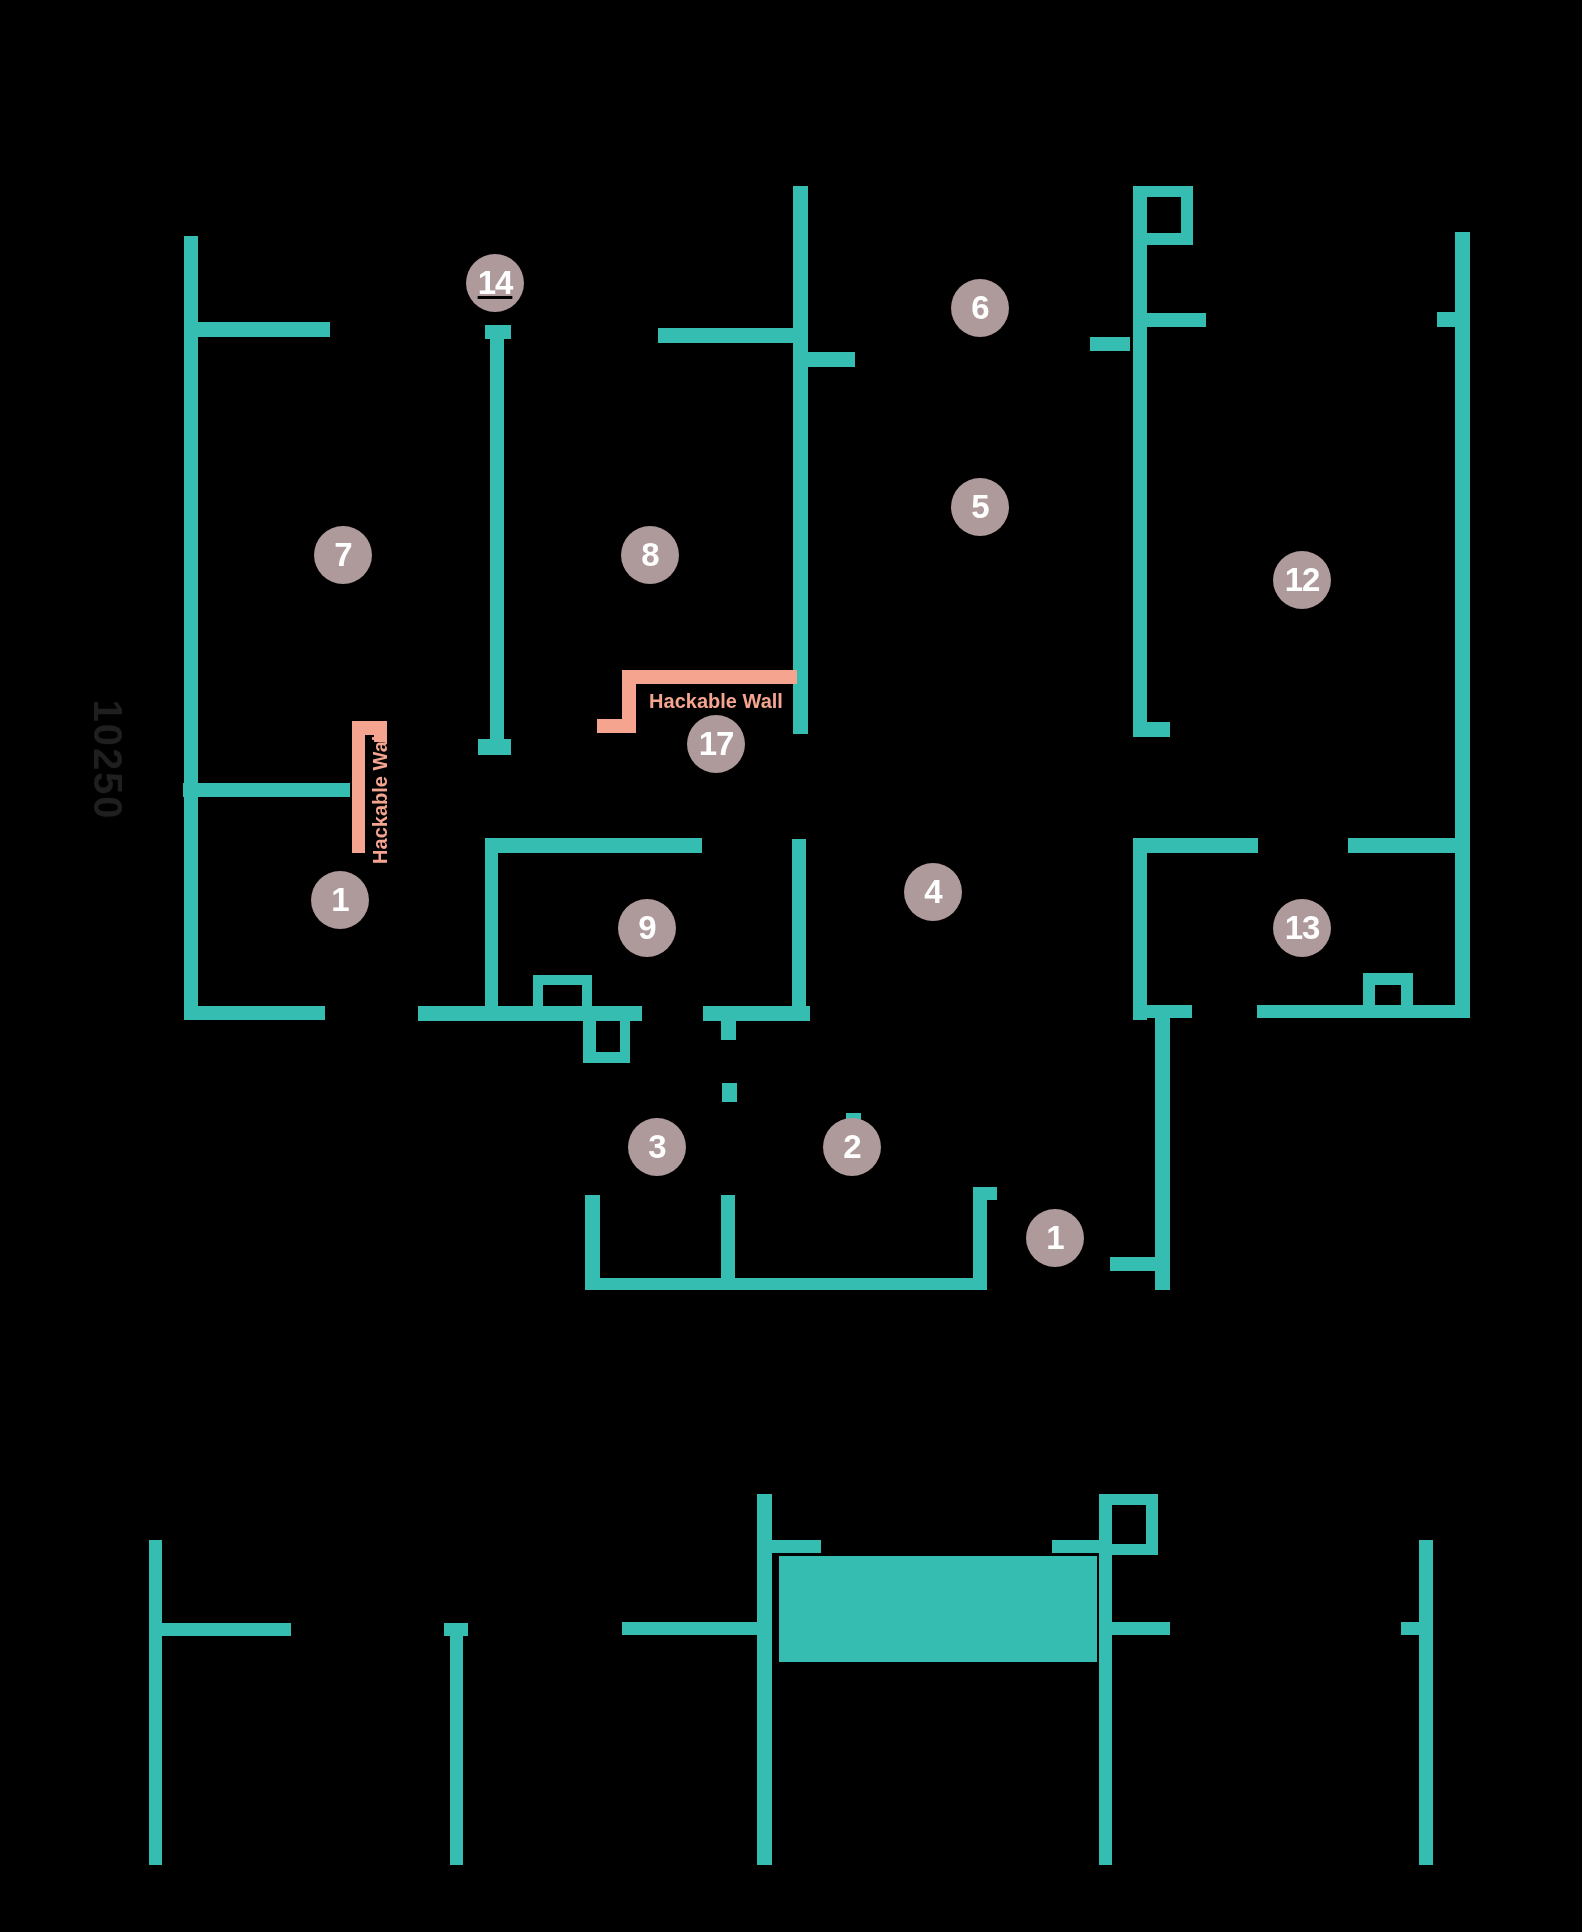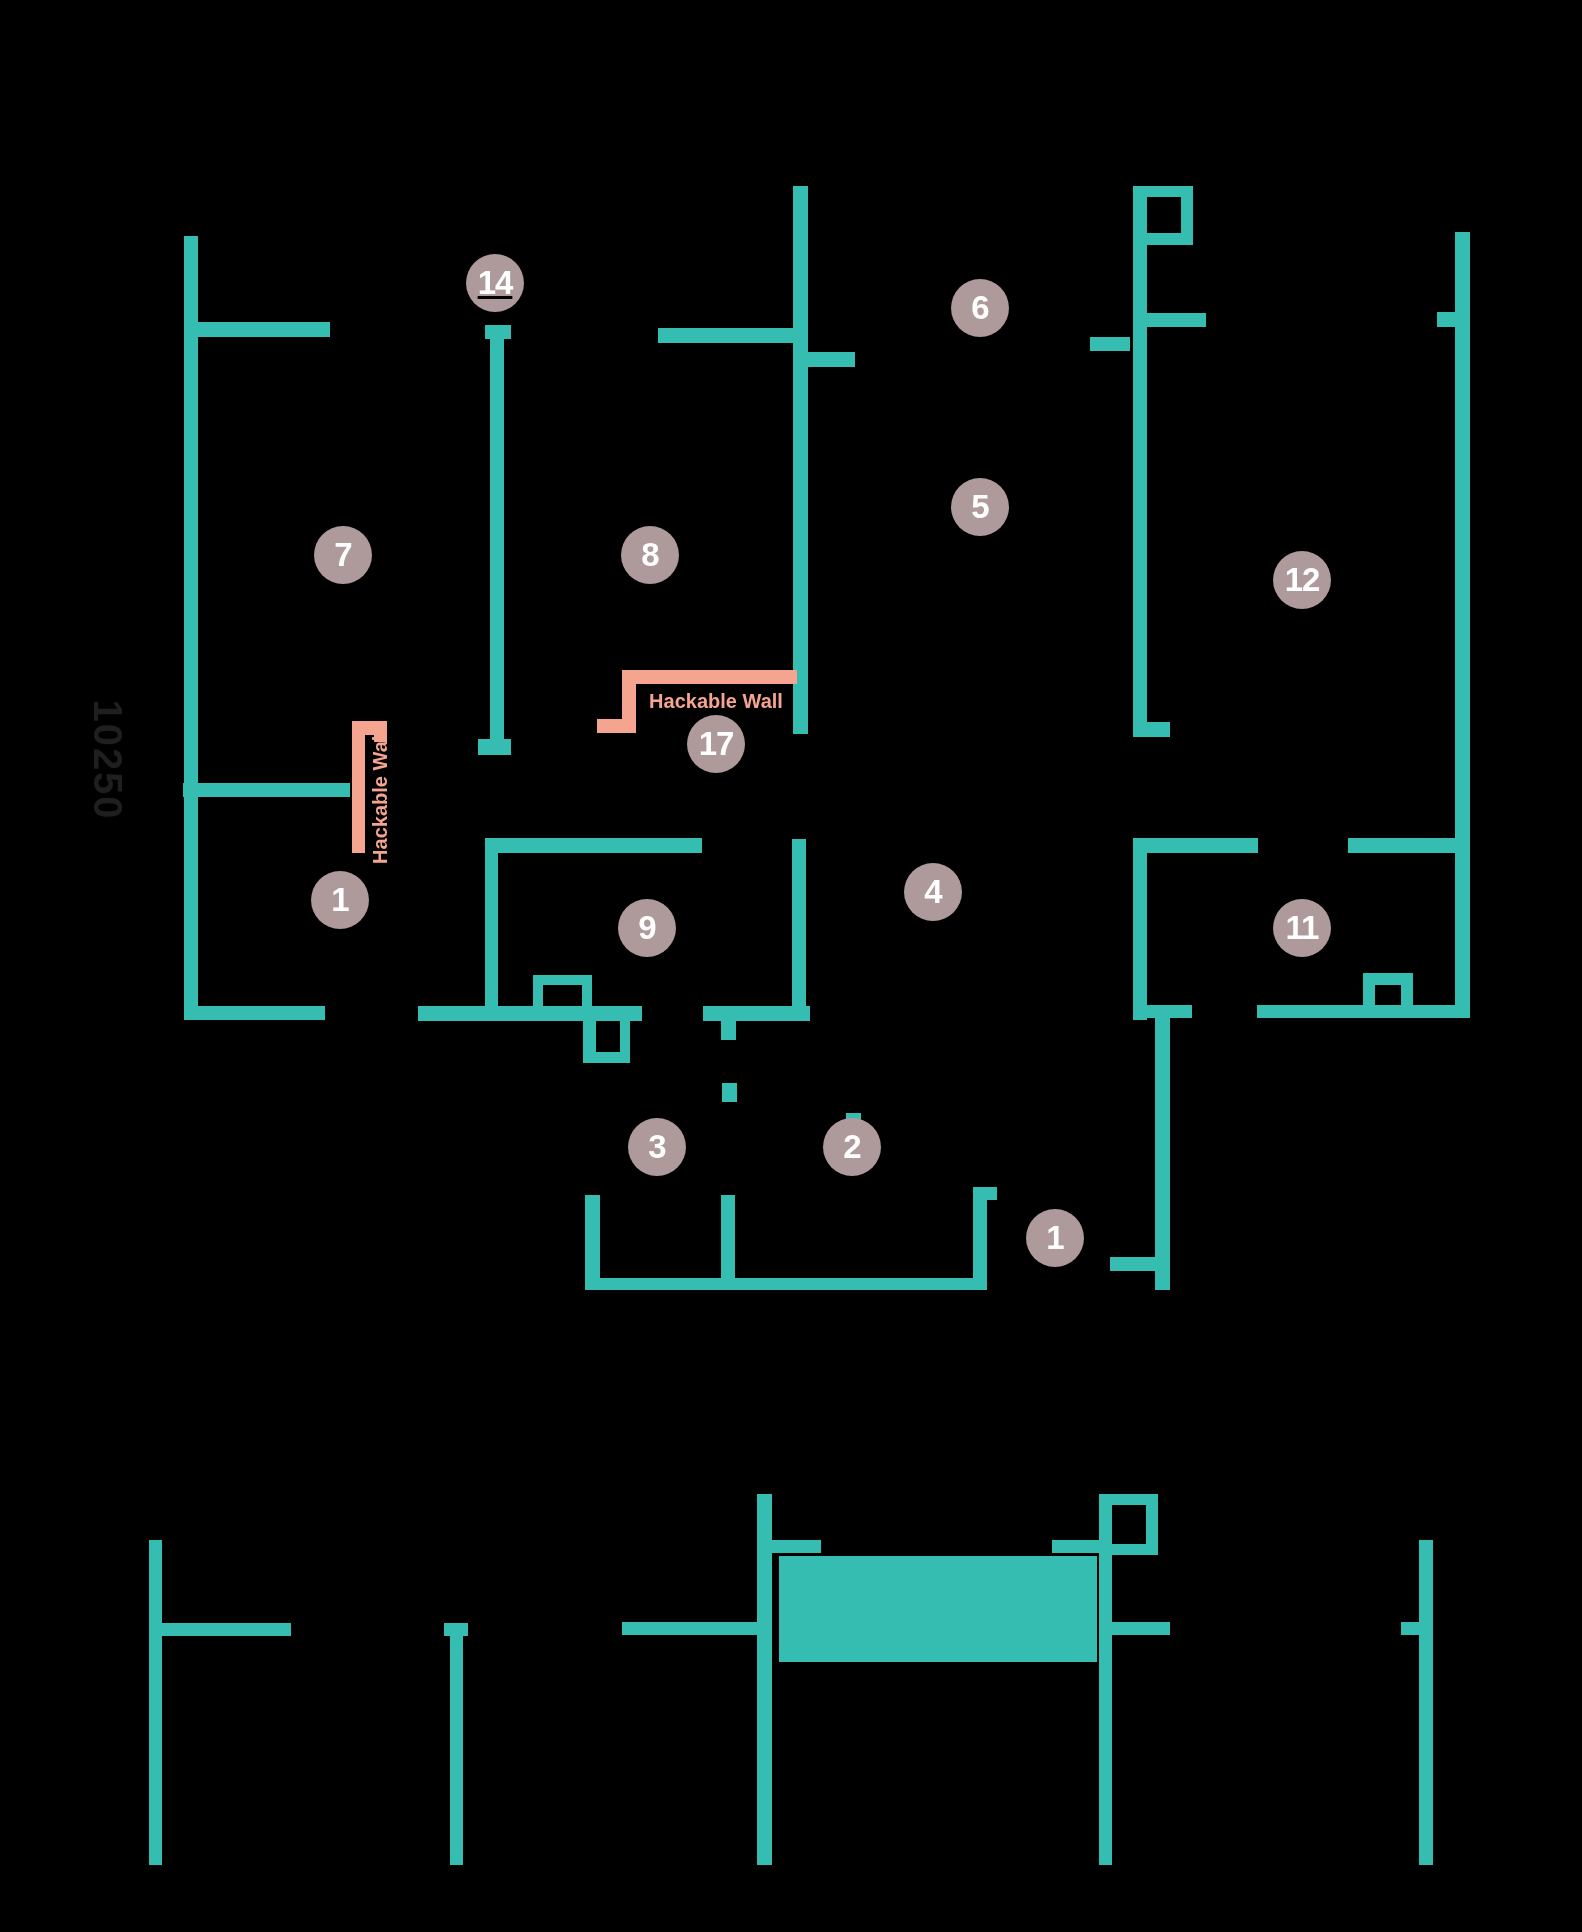--- a/index.html
+++ b/index.html
@@ -149,21 +149,21 @@
       <div class="marker" style="left: 716px; top: 744px;">
         <span>17</span>
       </div>
       <div class="marker" style="left: 340px; top: 900px;">
         <span>1</span>
       </div>
       <div class="marker" style="left: 1302px; top: 580px;">
         <span>12</span>
       </div>
       <div class="marker" style="left: 1302px; top: 928px;">
-        <span>11</span>
+        <span>13</span>
       </div>
       <div class="marker" style="left: 495px; top: 283px; text-decoration: underline;">
         <span>14</span>
       </div>
     </div>
   <div class="map-label hack-label" style="left: 716px; top: 701px; transform: translate(-50%, -50%) rotate(0deg);">Hackable Wall</div>
   <div class="map-label hack-label" style="left: 380px; top: 797px; transform: translate(-50%, -50%) rotate(-90deg);">Hackable Wall</div>
   <div class="map-label dim-label" style="left: 107px; top: 760px; transform: translate(-50%, -50%) rotate(90deg);">10250</div>
 </div>
 

